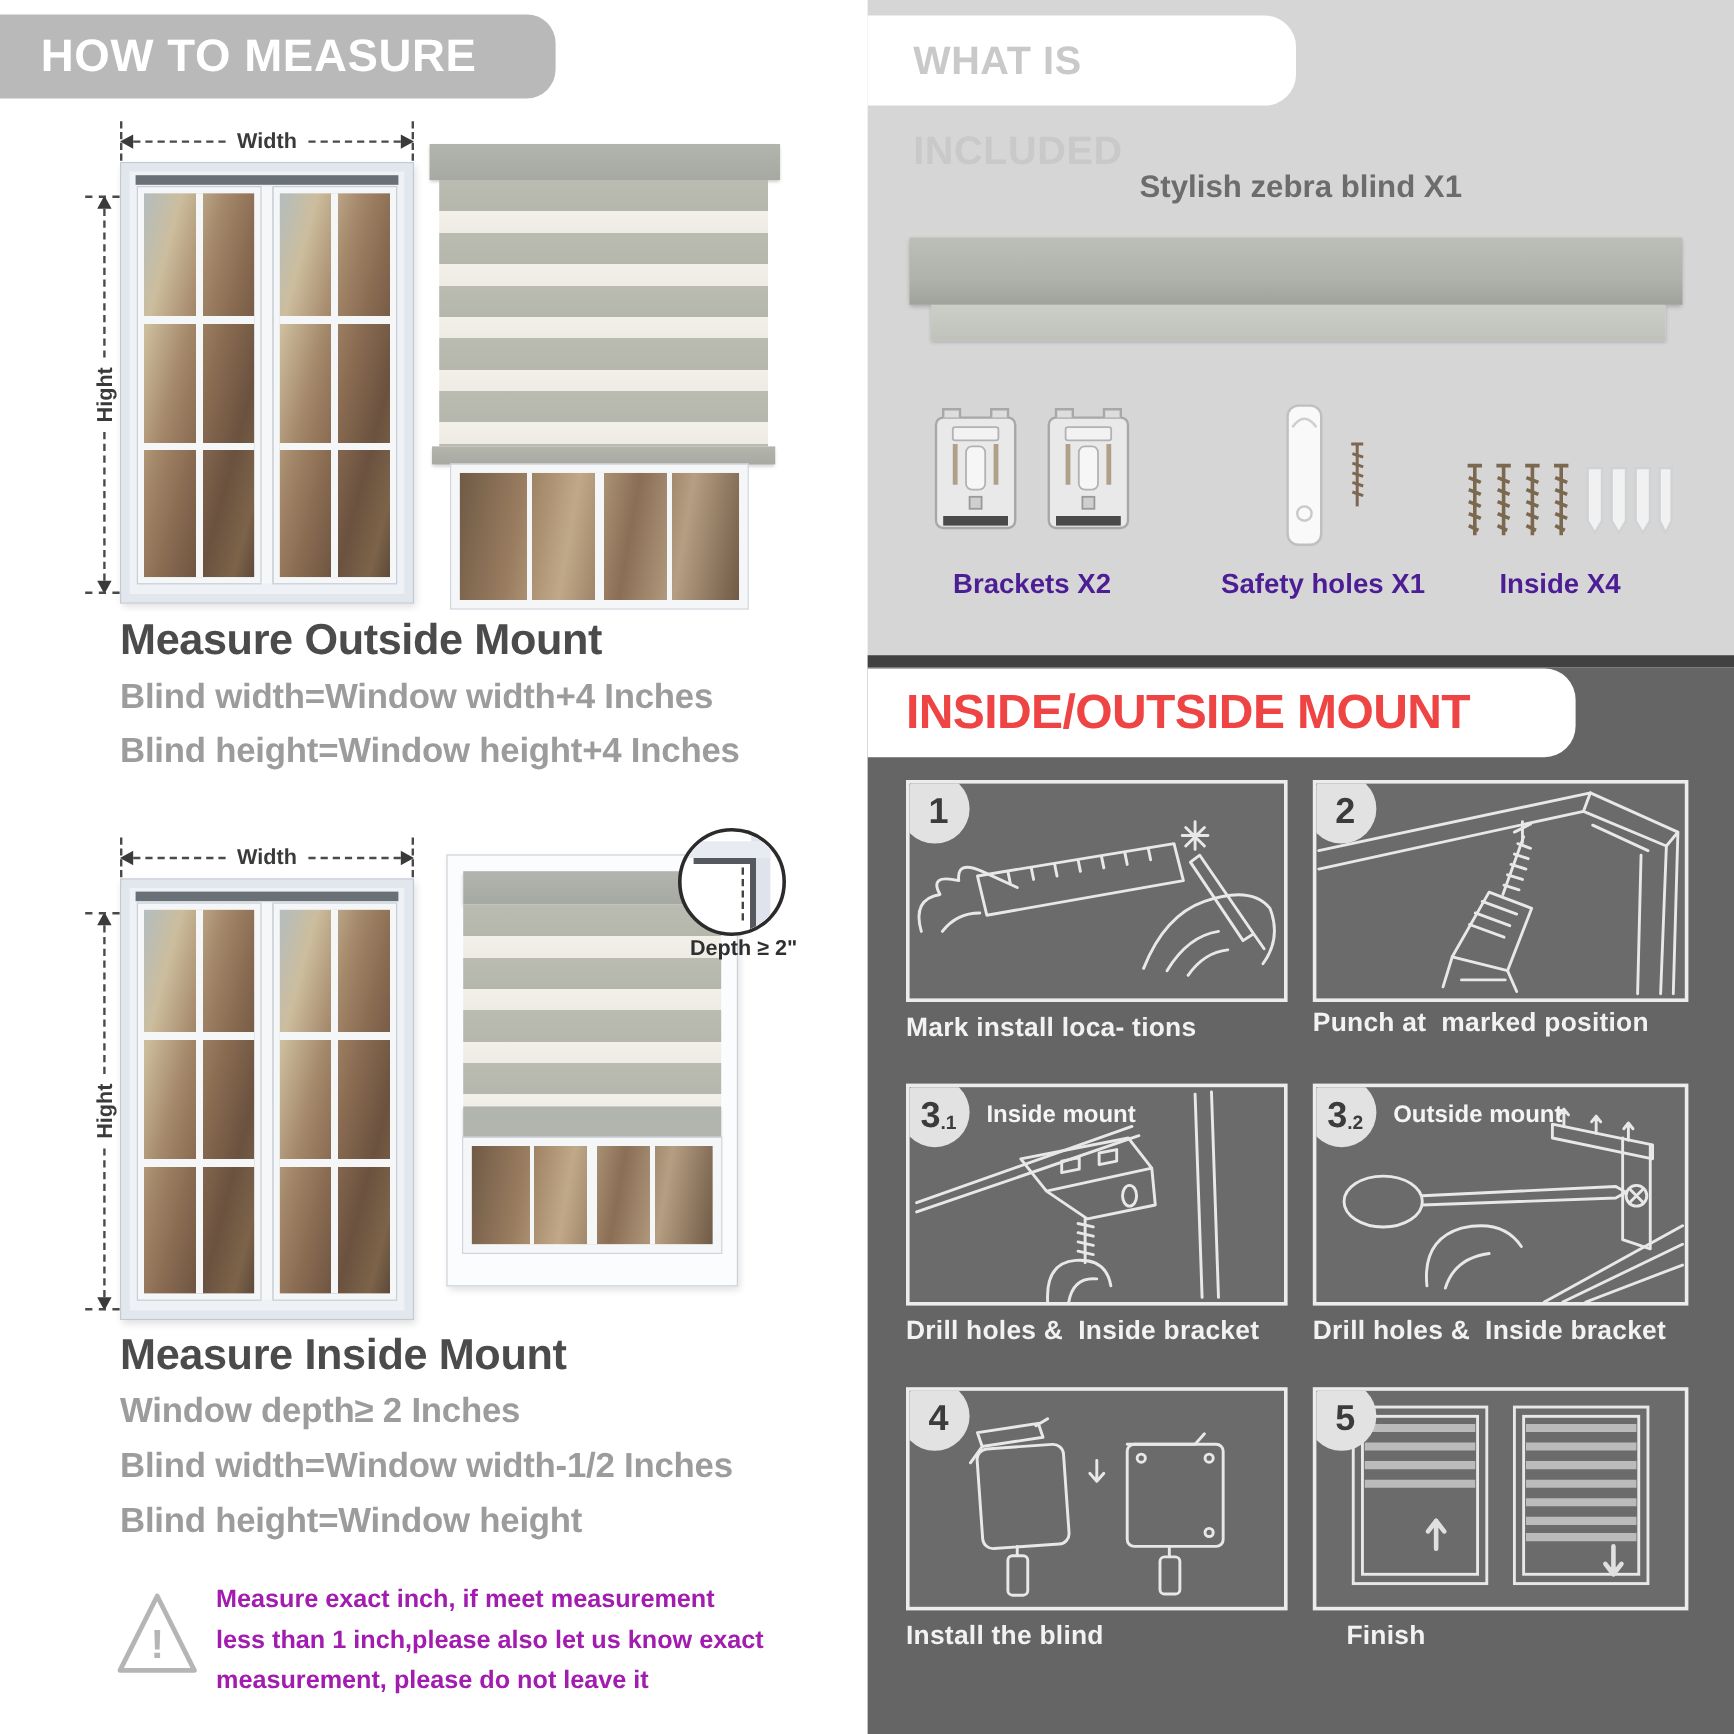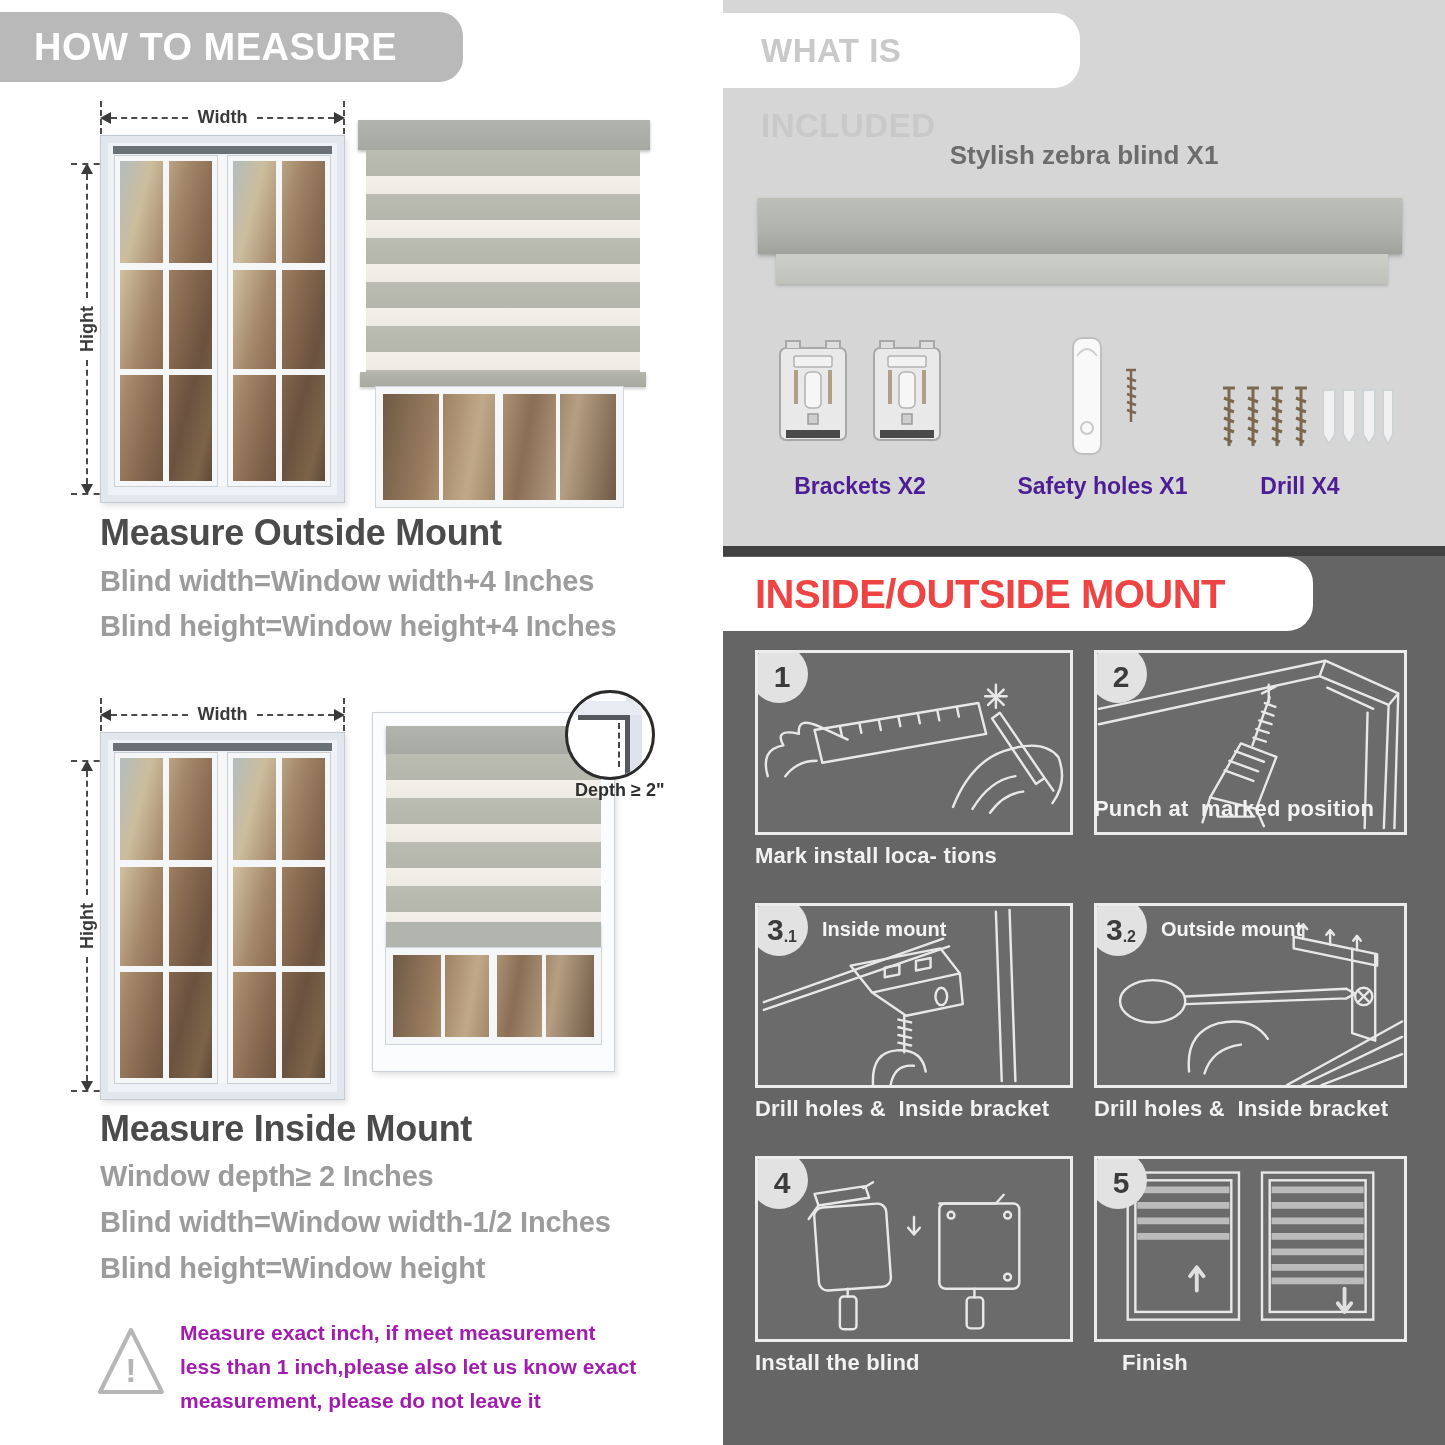--- a/index.html
+++ b/index.html
@@ -256,21 +256,21 @@
         <path d="M66 58 h12 M72 58 v58 M67 68 l10 4 M67 78 l10 4 M67 88 l10 4 M67 98 l10 4 M67 108 l8 4"></path>
         <path d="M90 58 h12 M96 58 v58 M91 68 l10 4 M91 78 l10 4 M91 88 l10 4 M91 98 l10 4 M91 108 l8 4"></path>
       </g>
       <g fill="rgba(255,255,255,.65)" stroke="#ced3d6" stroke-width="2">
         <path d="M118 60 h12 v44 l-6 10 l-6 -10 Z"></path>
         <path d="M138 60 h12 v44 l-6 10 l-6 -10 Z"></path>
         <path d="M158 60 h12 v44 l-6 10 l-6 -10 Z"></path>
         <path d="M178 60 h10 v44 l-5 10 l-5 -10 Z"></path>
       </g>
     </svg>
-    <div class="part-label">Drill X4</div>
+    <div class="part-label">Inside X4</div>
   </div>
 
   <div class="abs sec-divider"></div>
   <div class="abs sec-mount"></div>
   <div class="abs hdr-mount">INSIDE/OUTSIDE MOUNT</div>
 
   <div class="panel" style="left:755px;top:650px;width:318px;height:185px;">
     <svg class="step-art" viewBox="0 0 320 186" preserveAspectRatio="none">
       <g stroke="#e8e8e8" stroke-width="2.5" fill="none" stroke-linecap="round" stroke-linejoin="round">
         <path d="M10 128 Q2 100 26 96 Q16 78 42 84 Q40 66 62 76 L92 90"></path>
@@ -300,21 +300,21 @@
         <path d="M118 150 L150 94 L187 108 L166 162 Z"></path>
         <path d="M118 150 L110 176 M166 162 L174 180 M126 170 h38"></path>
         <path d="M133 122 l30 11 M138 112 l30 11 M144 102 l30 11"></path>
       </g>
     </svg>
     <div class="badge">
       <span>2</span>
         <span class="sub"></span>
     </div>
   </div>
-  <div class="abs caption" style="left:1094px;top:796px;">Punch at  marked position</div>
+  <div class="abs caption" style="left:1094px;top:839px;">Punch at  marked position</div>
 
   <div class="panel" style="left:755px;top:903px;width:318px;height:185px;">
     <svg class="step-art" viewBox="0 0 320 186" preserveAspectRatio="none">
       <g stroke="#e8e8e8" stroke-width="2.5" fill="none" stroke-linecap="round" stroke-linejoin="round">
         <path d="M6 100 L190 34 M6 108 L196 42 M244 6 L250 182 M258 4 L264 182"></path>
         <path d="M95 62 L187 44 L207 70 L117 90 Z M117 90 L207 70 L210 102 L152 114 Z"></path>
         <path d="M130 64 l15 -3 v10 l-15 3 Z M162 57 l15 -3 v10 l-15 3 Z"></path>
         <ellipse cx="188" cy="94" rx="6" ry="9"></ellipse>
         <path d="M150 114 V152 M144 118 l13 3 M144 126 l13 3 M144 134 l13 3 M144 142 l13 3"></path>
         <path d="M118 186 Q116 152 142 150 Q168 148 172 172 M136 186 Q140 164 160 166"></path>

